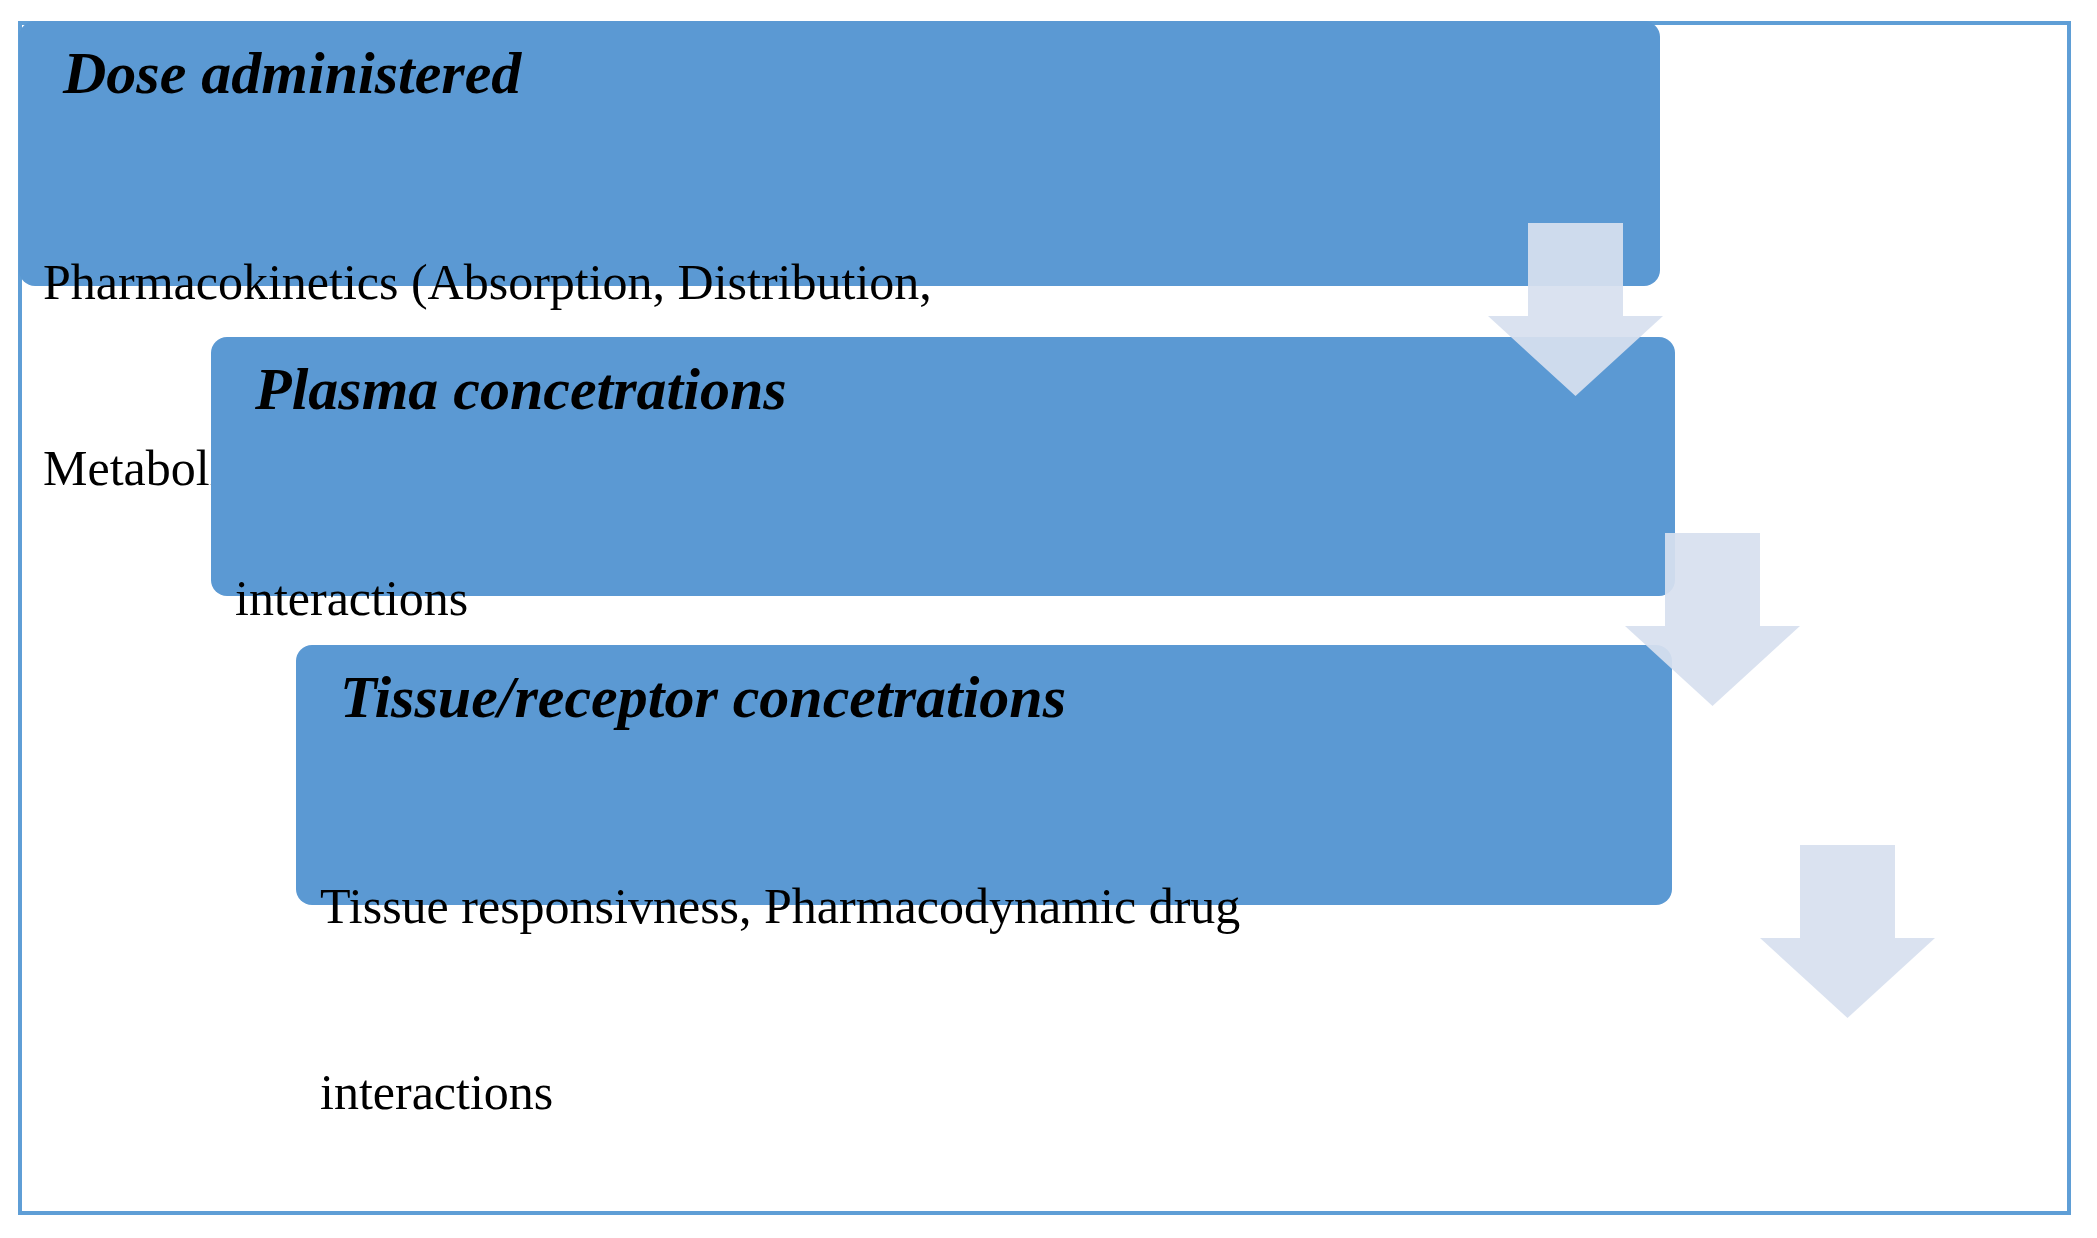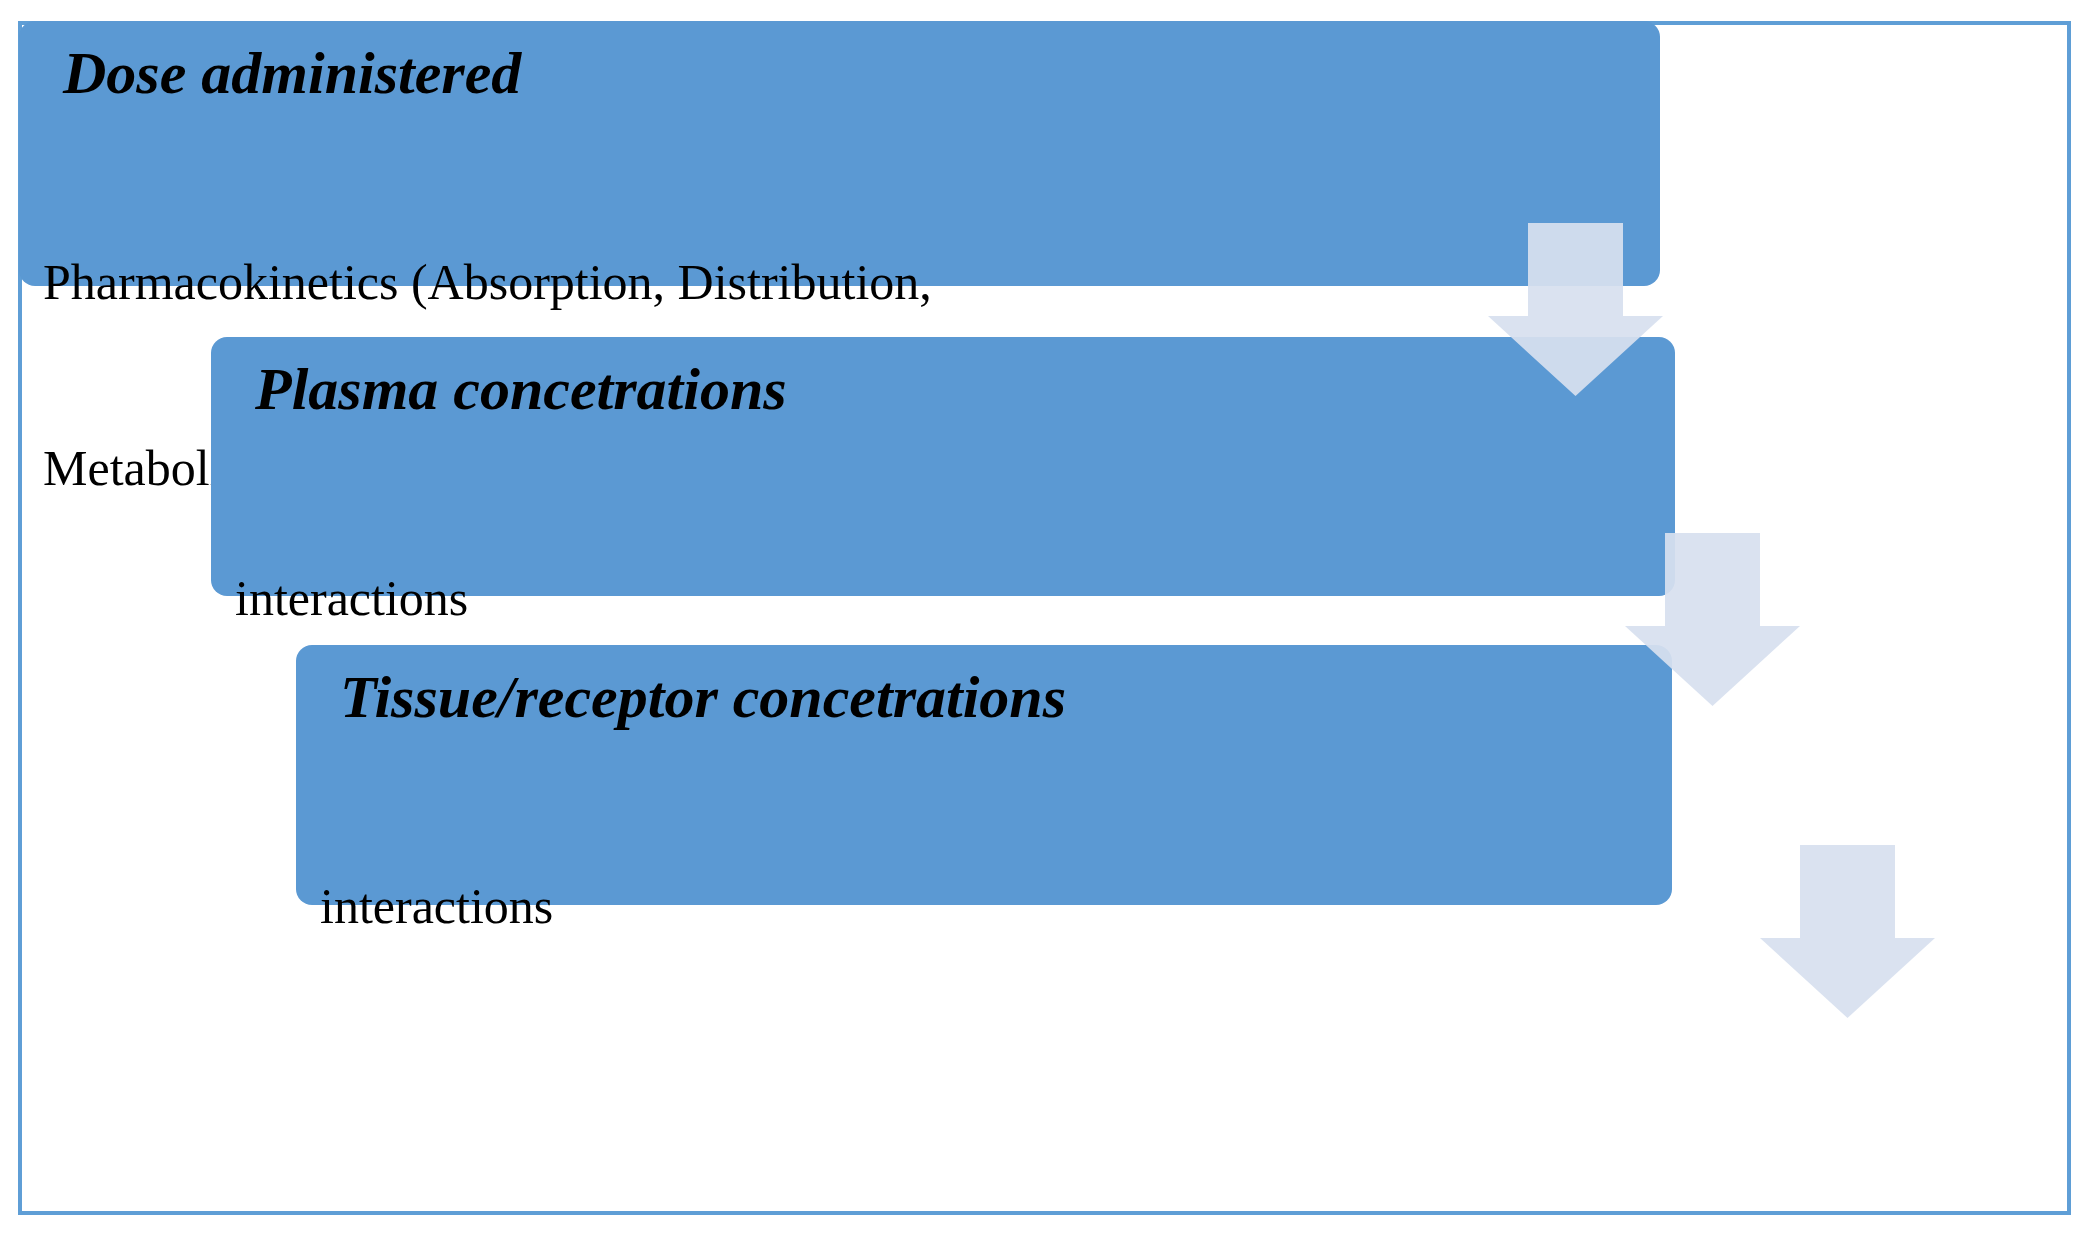--- a/index.html
+++ b/index.html
@@ -87,20 +87,21 @@
   <div class="box box2">
     <div class="box-title">Plasma concetrations</div>
     <div class="box-body">
       <div>interactions</div>
     </div>
   </div>
 
   <div class="box box3">
     <div class="box-title">Tissue/receptor concetrations</div>
     <div class="box-body">
+      <div>Tissue responsivness, Pharmacodynamic drug</div>
       <div>interactions</div>
     </div>
   </div>
 
 
   <div class="arrow arrow1">
     <svg viewBox="0 0 175 173" xmlns="http://www.w3.org/2000/svg">
       <polygon points="40,0 135,0 135,93 175,93 87.5,173 0,93 40,93" fill="rgba(215,224,239,0.93)"></polygon>
     </svg>
   </div>

